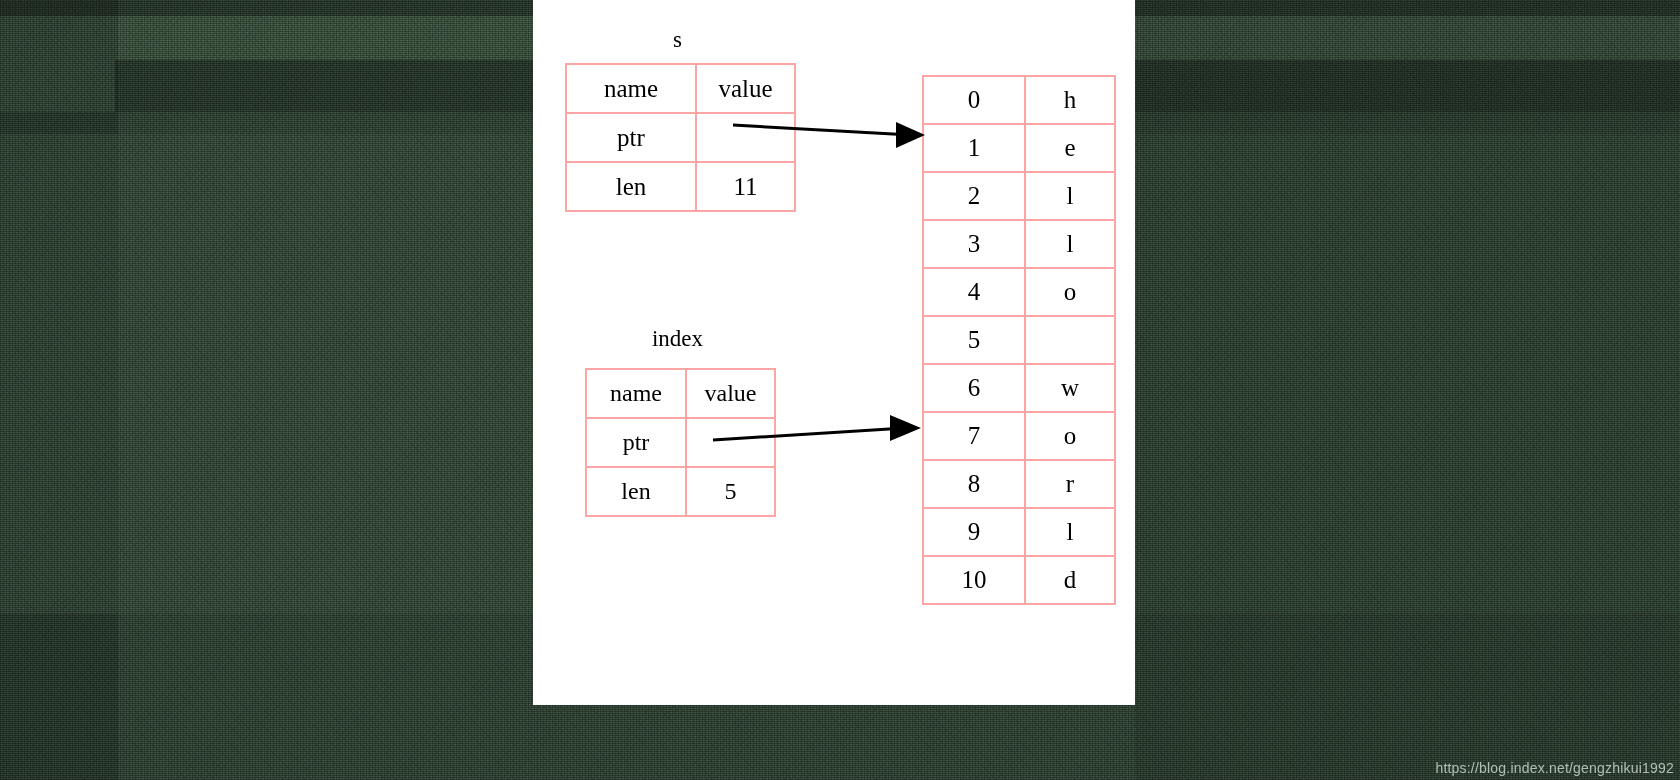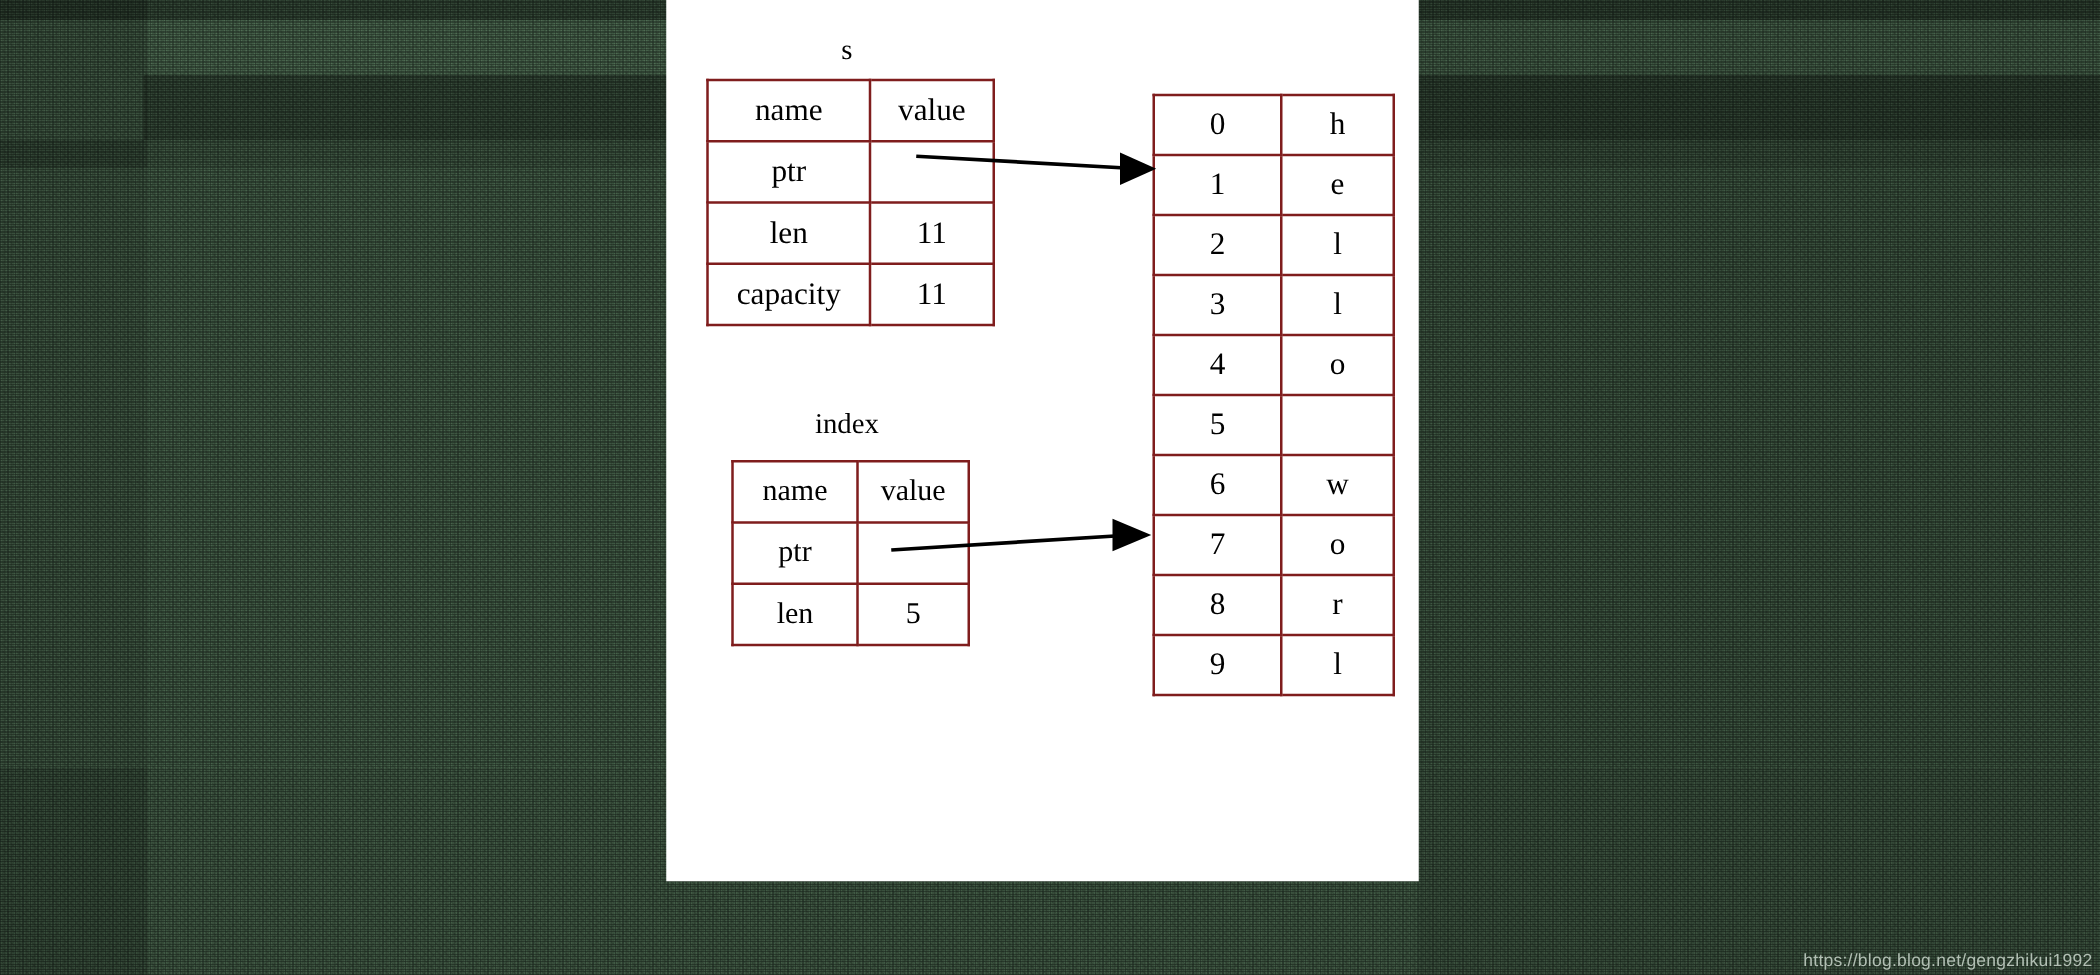--- a/index.html
+++ b/index.html
@@ -53,21 +53,21 @@
   }
 
   
   .diagram-table {
     position: absolute;
     border-collapse: collapse;
     background: #fff;
     table-layout: fixed;
   }
   .diagram-table td {
-    border: 2px solid #7f1d1d;
+    border: 2px solid #fca5a5;
     text-align: center;
     vertical-align: middle;
     color: #000;
     background: #fff;
     padding: 0;
     white-space: nowrap;
   }
 
   
   .struct-label {
@@ -159,24 +159,20 @@
         <td class="col-value">value</td>
       </tr>
       <tr>
         <td class="col-name">ptr</td>
         <td class="col-value"></td>
       </tr>
       <tr>
         <td class="col-name">len</td>
         <td class="col-value">11</td>
       </tr>
-      <tr>
-        <td class="col-name">capacity</td>
-        <td class="col-value">11</td>
-      </tr>
     </tbody>
   </table>
 
   <div class="struct-label" id="world-label">index</div>
 
   <table class="diagram-table" id="world-table">
     <tbody>
       <tr>
         <td class="col-name">name</td>
         <td class="col-value">value</td>
@@ -226,29 +222,33 @@
         <td class="col-index">7</td>
         <td class="col-value">o</td>
       </tr>
       <tr>
         <td class="col-index">8</td>
         <td class="col-value">r</td>
       </tr>
       <tr>
         <td class="col-index">9</td>
         <td class="col-value">l</td>
+      </tr>
+      <tr>
+        <td class="col-index">10</td>
+        <td class="col-value">d</td>
       </tr>
     </tbody>
   </table>
 
   <svg class="arrow-svg" id="arrow-s" viewBox="0 0 200 60">
     <line x1="0" y1="15" x2="178" y2="25"></line>
     <polygon points="163,12 192,25 163,38"></polygon>
   </svg>
 
   <svg class="arrow-svg" id="arrow-world" viewBox="0 0 215 60">
     <line x1="0" y1="35" x2="192" y2="23"></line>
     <polygon points="177,10 208,23 177,36"></polygon>
   </svg>
 
 </div>
 
-<div id="watermark">https://blog.blog.net/gengzhikui1992</div>
+<div id="watermark">https://blog.index.net/gengzhikui1992</div>
 
 </body></html>

